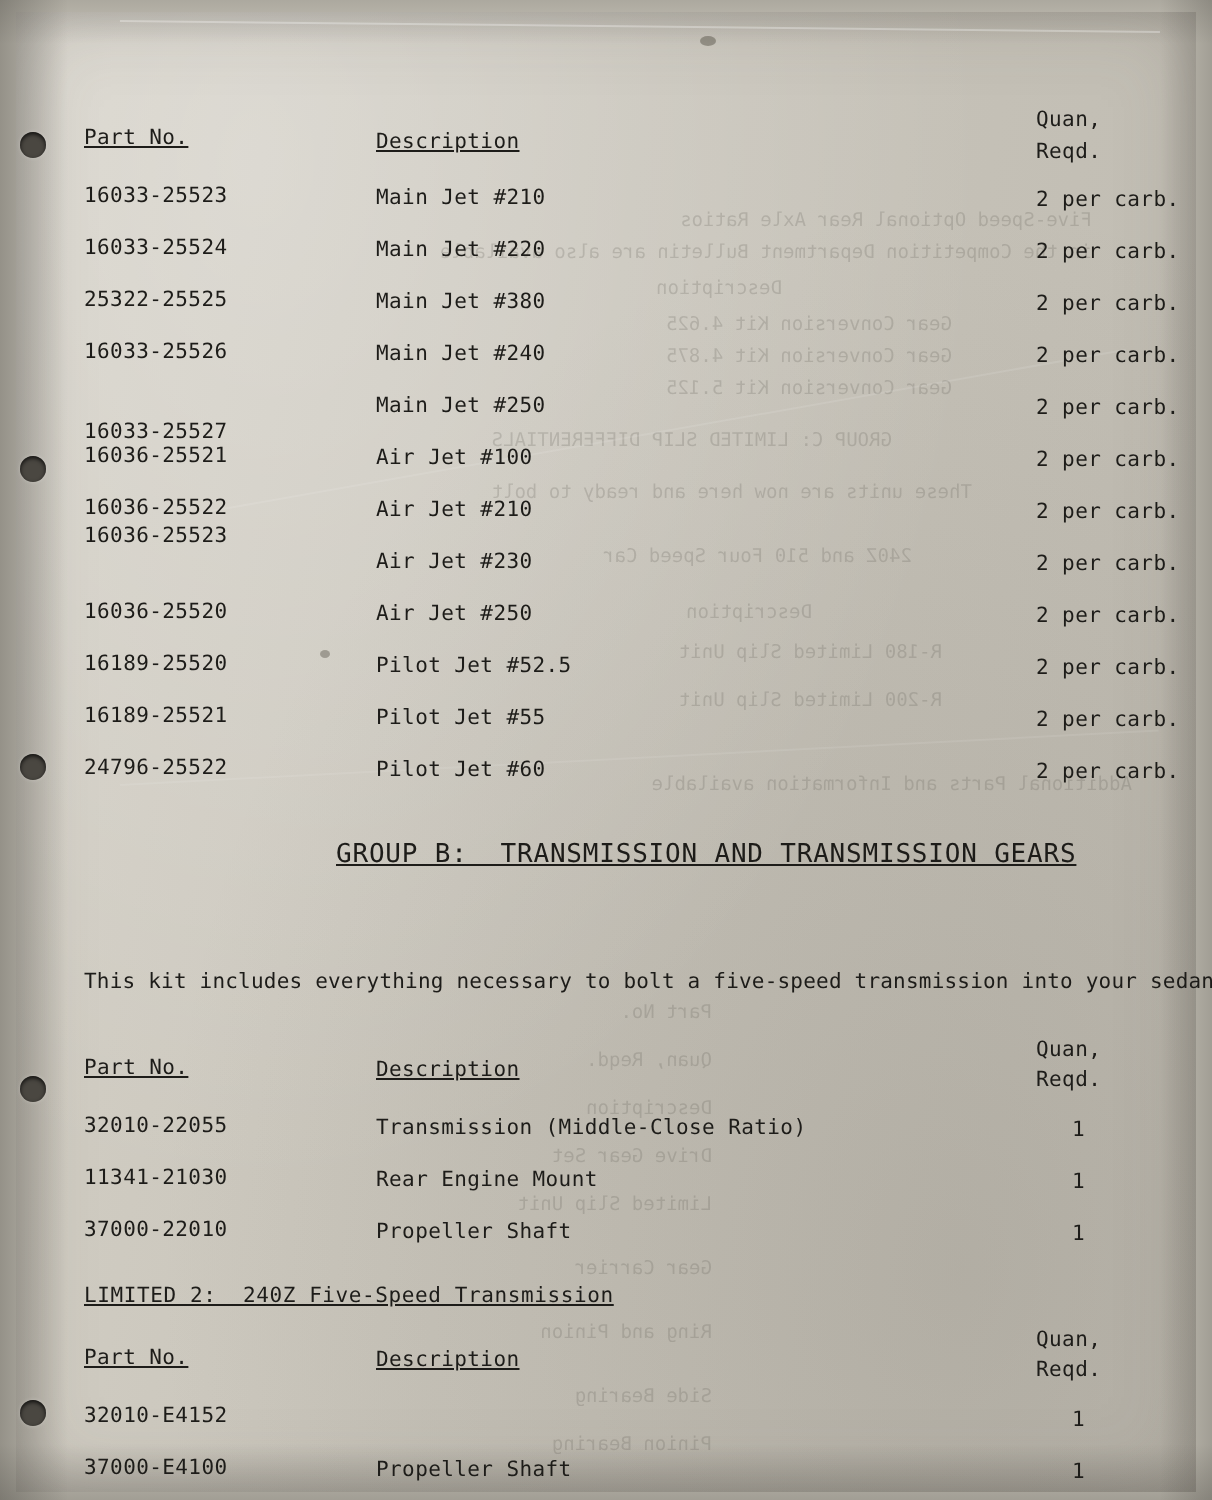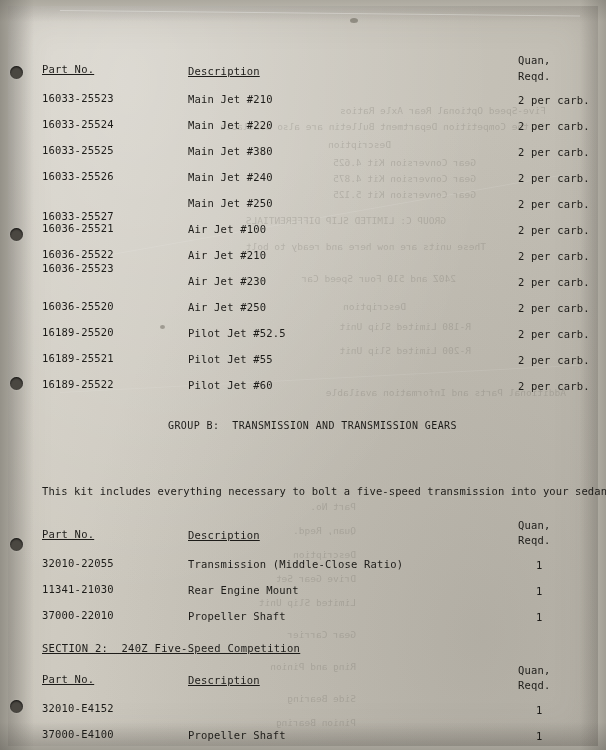--- a/index.html
+++ b/index.html
@@ -84,21 +84,22 @@
     font-family: "DejaVu Sans Mono", monospace;
     font-size: 10.5px;
     letter-spacing: 0.2px;
     color: #1d1c19;
   }
   .hdr {
     text-decoration: underline;
     font-size: 10.5px;
   }
   .center-head {
-    font-size: 10px;
+    text-decoration: underline;
+    font-size: 13px;
     letter-spacing: 0.4px;
   }
   .section-head {
     text-decoration: underline;
     font-size: 10.5px;
     letter-spacing: 0.3px;
   }
   .para {
     position: absolute;
     white-space: pre;
@@ -177,21 +178,21 @@
     <div class="txt col-quan" style="top:70px;">Reqd.</div>
 
     <div class="txt col-part" style="top:92px;">16033-25523</div>
     <div class="txt col-desc" style="top:93px;">Main Jet #210</div>
     <div class="txt col-quan" style="top:94px;">2 per carb.</div>
 
     <div class="txt col-part" style="top:118px;">16033-25524</div>
     <div class="txt col-desc" style="top:119px;">Main Jet #220</div>
     <div class="txt col-quan" style="top:120px;">2 per carb.</div>
 
-    <div class="txt col-part" style="top:144px;">16033-25525</div>
+    <div class="txt col-part" style="top:144px;">25322-25525</div>
     <div class="txt col-desc" style="top:145px;">Main Jet #380</div>
     <div class="txt col-quan" style="top:146px;">2 per carb.</div>
 
     <div class="txt col-part" style="top:170px;">16033-25526</div>
     <div class="txt col-desc" style="top:171px;">Main Jet #240</div>
     <div class="txt col-quan" style="top:172px;">2 per carb.</div>
 
     <div class="txt col-part" style="top:210px;">16033-25527</div>
     <div class="txt col-desc" style="top:197px;">Main Jet #250</div>
     <div class="txt col-quan" style="top:198px;">2 per carb.</div>
@@ -213,21 +214,21 @@
     <div class="txt col-quan" style="top:302px;">2 per carb.</div>
 
     <div class="txt col-part" style="top:326px;">16189-25520</div>
     <div class="txt col-desc" style="top:327px;">Pilot Jet #52.5</div>
     <div class="txt col-quan" style="top:328px;">2 per carb.</div>
 
     <div class="txt col-part" style="top:352px;">16189-25521</div>
     <div class="txt col-desc" style="top:353px;">Pilot Jet #55</div>
     <div class="txt col-quan" style="top:354px;">2 per carb.</div>
 
-    <div class="txt col-part" style="top:378px;">16189-25522</div>
+    <div class="txt col-part" style="top:378px;">24796-25522</div>
     <div class="txt col-desc" style="top:379px;">Pilot Jet #60</div>
     <div class="txt col-quan" style="top:380px;">2 per carb.</div>
 
     <div class="txt center-head" style="left:168px; top:420px;">GROUP B:  TRANSMISSION AND TRANSMISSION GEARS</div>
 
     <div class="para" style="left:42px; top:484px;">This kit includes everything necessary to bolt a five-speed transmission into your sedan.</div>
 
     <div class="txt hdr col-part" style="top:528px;">Part No.</div>
     <div class="txt hdr col-desc" style="top:529px;">Description</div>
     <div class="txt col-quan" style="top:519px;">Quan,</div>
@@ -238,21 +239,21 @@
     <div class="txt" style="left:536px; top:559px;">1</div>
 
     <div class="txt col-part" style="top:583px;">11341-21030</div>
     <div class="txt col-desc" style="top:584px;">Rear Engine Mount</div>
     <div class="txt" style="left:536px; top:585px;">1</div>
 
     <div class="txt col-part" style="top:609px;">37000-22010</div>
     <div class="txt col-desc" style="top:610px;">Propeller Shaft</div>
     <div class="txt" style="left:536px; top:611px;">1</div>
 
-    <div class="txt section-head" style="left:42px; top:642px;">SECTION 2:  240Z Five-Speed Competition</div>
+    <div class="txt section-head" style="left:42px; top:642px;">LIMITED 2:  240Z Five-Speed Transmission</div>
 
     <div class="txt hdr col-part" style="top:673px;">Part No.</div>
     <div class="txt hdr col-desc" style="top:674px;">Description</div>
     <div class="txt col-quan" style="top:664px;">Quan,</div>
     <div class="txt col-quan" style="top:679px;">Reqd.</div>
 
     <div class="txt col-part" style="top:702px;">32010-E4152</div>
     <div class="txt" style="left:536px; top:704px;">1</div>
 
     <div class="txt col-part" style="top:728px;">37000-E4100</div>

